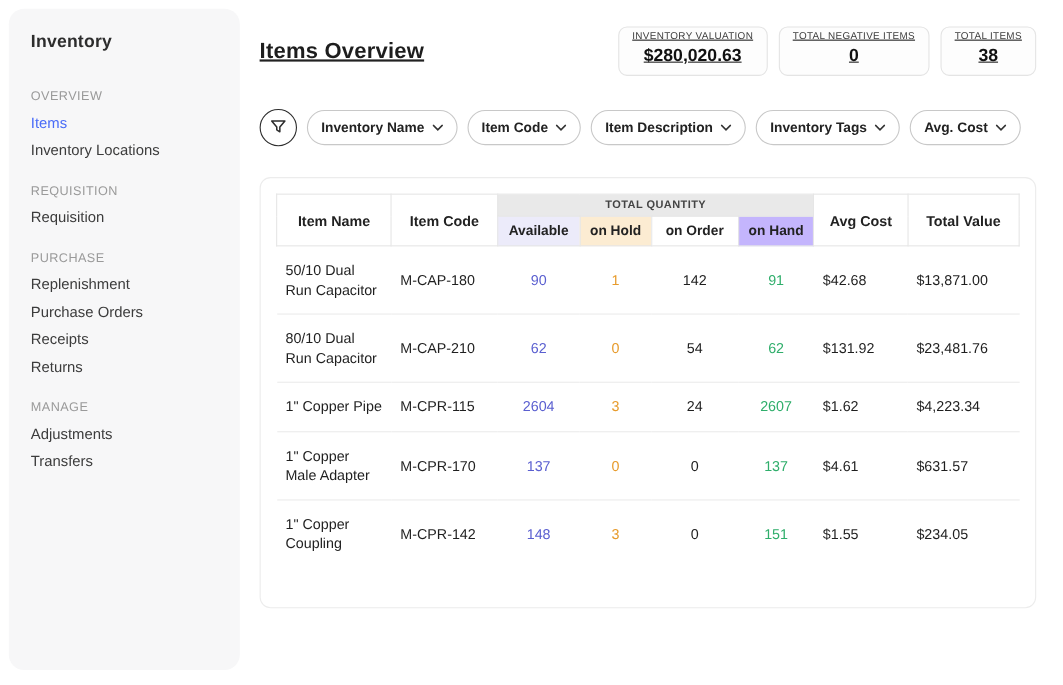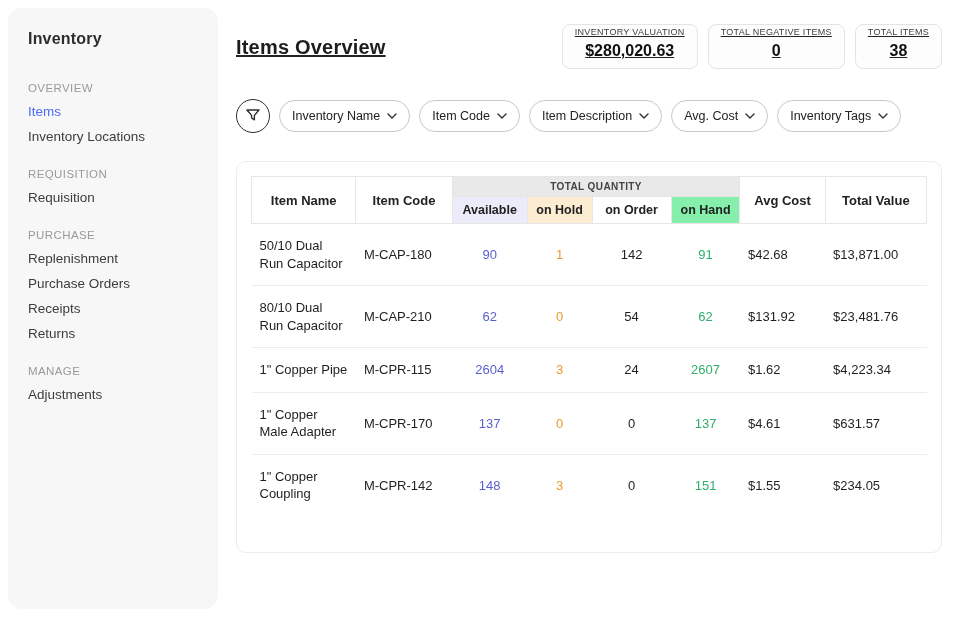--- a/index.html
+++ b/index.html
@@ -65,21 +65,21 @@
   .filter-btn {
     width: 34px; height: 34px; border-radius: 50%;
     border: 1.5px solid #2e2e2e; background: #fff;
     display: flex; align-items: center; justify-content: center;
     cursor: pointer; padding: 0; flex: 0 0 auto;
   }
   .pill {
     display: flex; align-items: center; gap: 7px;
     border: 1px solid #c8c8c8; border-radius: 999px;
     padding: 8px 12px; font-size: 12.5px; color: #222;
-    background: #fff; cursor: pointer; white-space: nowrap;
+    background: #fff; cursor: pointer; white-space: nowrap; font-weight: bold;
   }
   .chevron { display: inline-flex; align-items: center; }
 
   
   .table-card {
     margin-top: 28px;
     border: 1px solid #ececec; border-radius: 10px;
     padding: 14px 14px 36px;
   }
   table { border-collapse: collapse; width: 100%; font-size: 13px; color: #1f1f1f; }
@@ -89,21 +89,21 @@
     background: #fff;
   }
   thead th.group-th {
     background: #e9e9e9; font-size: 10px; font-weight: 600;
     color: #444; letter-spacing: 0.4px; padding: 4px;
   }
   thead th.sub { font-size: 12.5px; font-weight: 600; padding: 6px 4px; }
   thead th.th-avail { background: #ecebfa; }
   thead th.th-hold  { background: #fcecd2; }
   thead th.th-order { background: #ffffff; }
-  thead th.th-hand  { background: #86efac; }
+  thead th.th-hand  { background: #c4b5fd; }
 
   tbody td {
     border-top: 1px solid #ececec;
     padding: 13px 8px; vertical-align: middle;
     background: #fff;
   }
   tbody td.name { line-height: 1.35; }
   tbody td.num { text-align: center; }
   tbody td.avail { color: #5a5fd0; }
   tbody td.hold  { color: #e79b2c; }
@@ -133,20 +133,21 @@
       <div class="section-label">PURCHASE</div>
       <a class="nav-item">Replenishment</a>
       <a class="nav-item">Purchase Orders</a>
       <a class="nav-item">Receipts</a>
       <a class="nav-item">Returns</a>
     </div>
 
     <div class="section">
       <div class="section-label">MANAGE</div>
       <a class="nav-item">Adjustments</a>
+      <a class="nav-item">Transfers</a>
     </div>
   </aside>
 
   <main class="main">
 
     <div class="topbar">
       <h2 class="page-title">Items Overview</h2>
 
       <div class="stats">
         <div class="stat-card">
@@ -191,29 +192,29 @@
       </div>
       <div class="pill">
         <span>Item Description</span>
         <span class="chevron">
             <svg width="10" height="6" viewBox="0 0 10 6">
               <path d="M1 1 L5 5 L9 1" fill="none" stroke="#333" stroke-width="1.4" stroke-linecap="round"></path>
             </svg>
           </span>
       </div>
       <div class="pill">
+        <span>Inventory Tags</span>
+        <span class="chevron">
+            <svg width="10" height="6" viewBox="0 0 10 6">
+              <path d="M1 1 L5 5 L9 1" fill="none" stroke="#333" stroke-width="1.4" stroke-linecap="round"></path>
+            </svg>
+          </span>
+      </div>
+      <div class="pill">
         <span>Avg. Cost</span>
-        <span class="chevron">
-            <svg width="10" height="6" viewBox="0 0 10 6">
-              <path d="M1 1 L5 5 L9 1" fill="none" stroke="#333" stroke-width="1.4" stroke-linecap="round"></path>
-            </svg>
-          </span>
-      </div>
-      <div class="pill">
-        <span>Inventory Tags</span>
         <span class="chevron">
             <svg width="10" height="6" viewBox="0 0 10 6">
               <path d="M1 1 L5 5 L9 1" fill="none" stroke="#333" stroke-width="1.4" stroke-linecap="round"></path>
             </svg>
           </span>
       </div>
     </div>
 
     <div class="table-card">
       <table>

